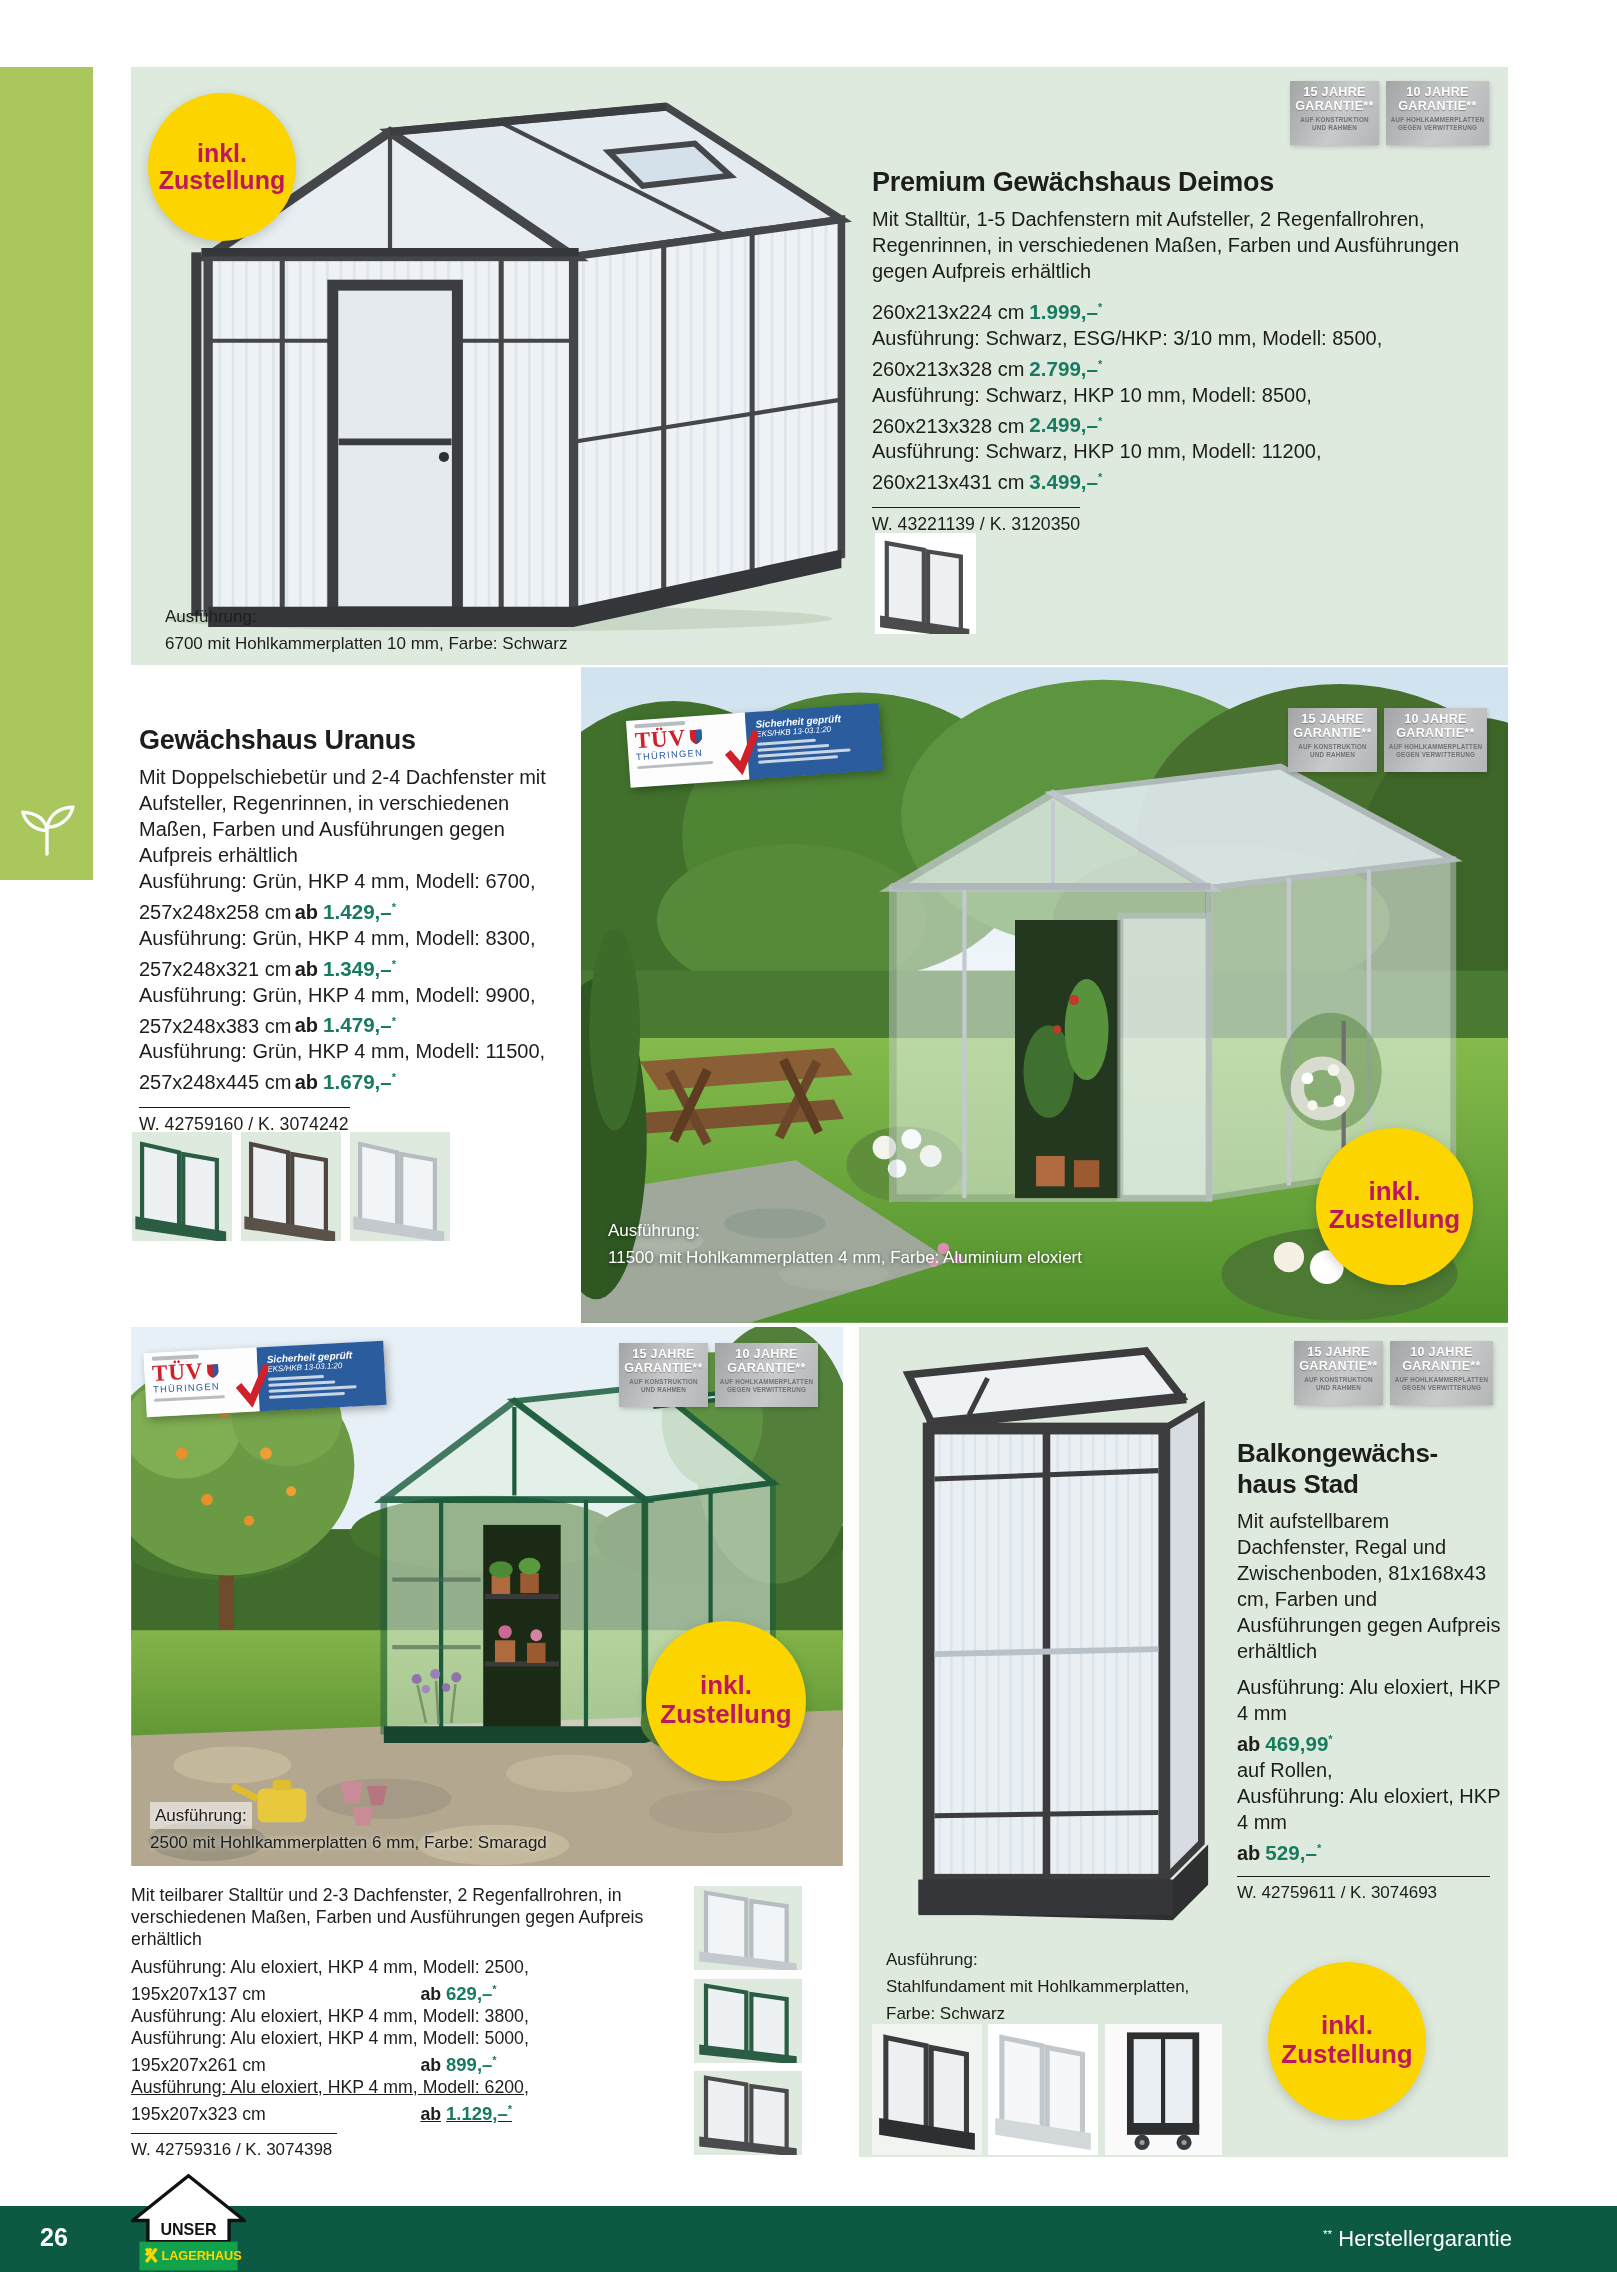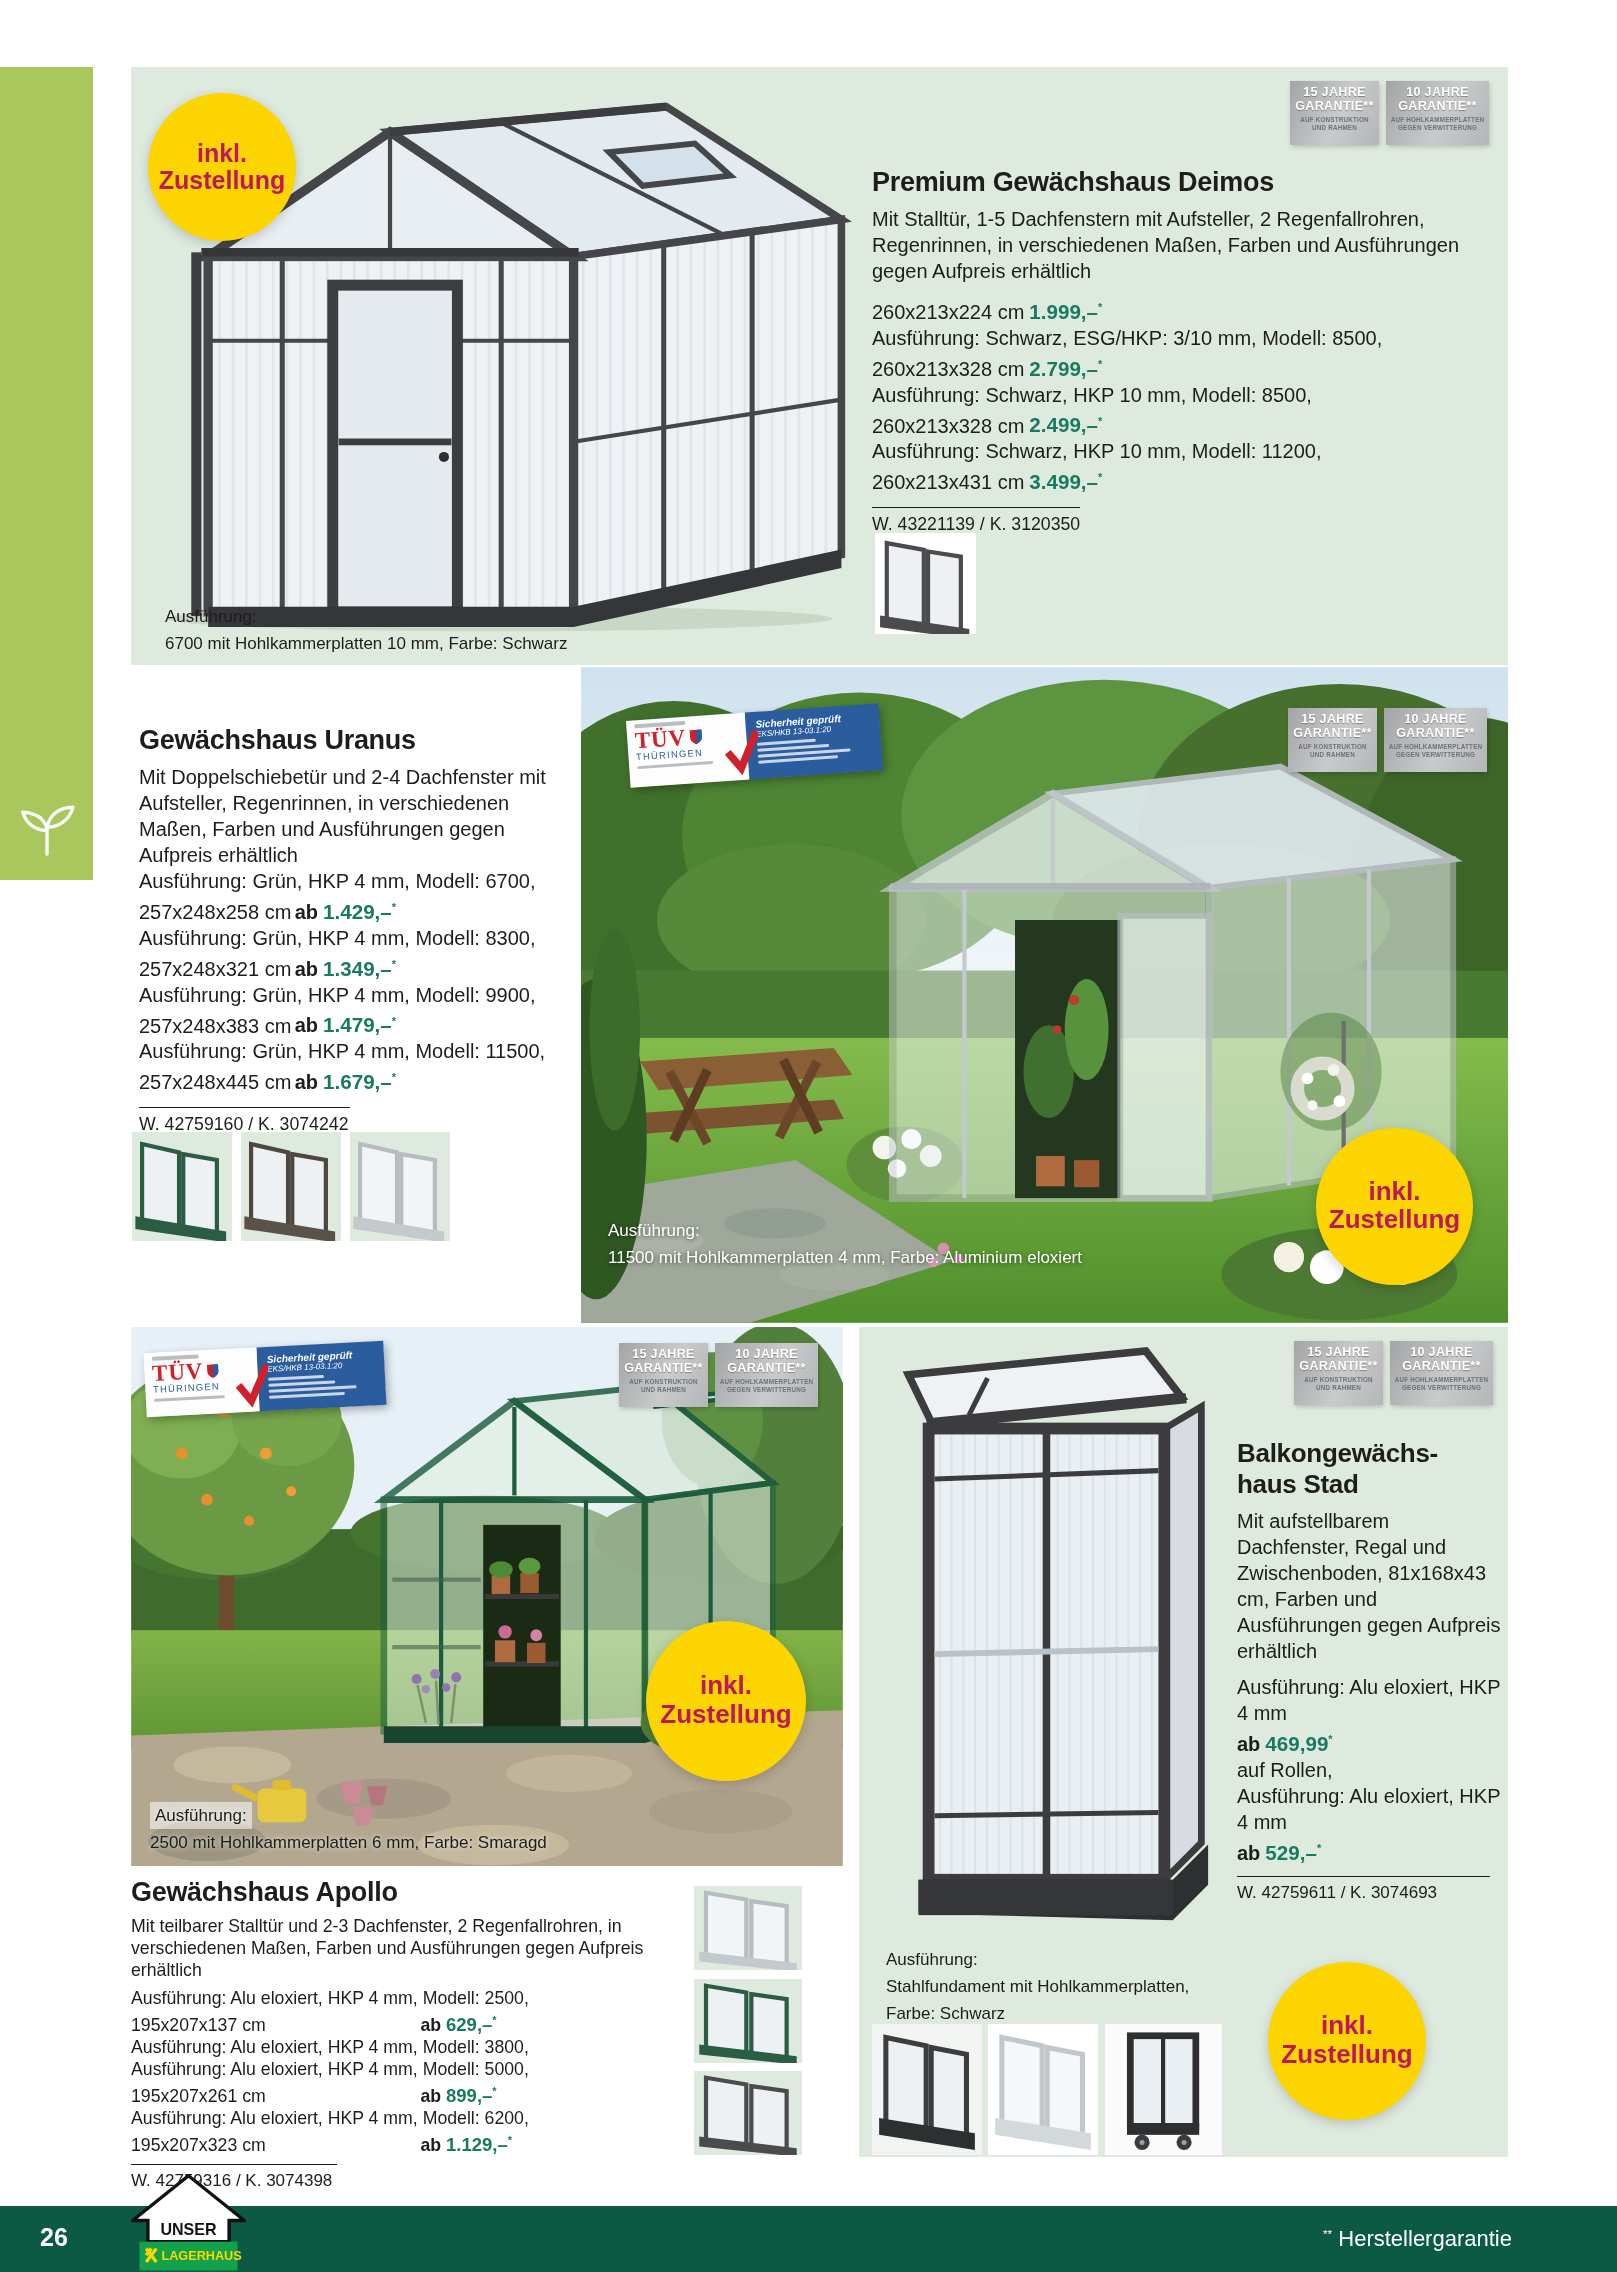--- a/index.html
+++ b/index.html
@@ -475,35 +475,34 @@
   <div class="l1">inkl.</div>
   <div class="l2">Zustellung</div>
 </div>
 
 <div class="abs caption caption-dark" style="left:150px; top:1802px;">
   <div style="background:rgba(255,255,255,.55); display:inline-block; padding:0 5px;">Ausführung:</div>
   <div>2500 mit Hohlkammerplatten 6 mm, Farbe: Smaragd</div>
 </div>
 
 <div class="abs" style="left:131px; top:1877px; width:573px;">
-  <div class="h1">Gewächshaus Apollo</div>
   <div class="desc" style="margin-top:6.7px; width:560px; font-size:17.7px; line-height:22px;">Mit teilbarer Stalltür und 2-3 Dachfenster, 2 Regenfallrohren, in verschiedenen Maßen, Farben und Ausführungen gegen Aufpreis erhältlich</div>
   <div style="margin-top:6.7px;">
     <div class="entry" style="font-size:17.7px; line-height:22px;">
       <div>Ausführung: Alu eloxiert, HKP 4 mm, Modell: 2500,</div>
       <div><span style="display:inline-block; width:286px;">195x207x137 cm</span><span class="ab">ab</span><span class="price" style="font-size:18.5px;margin-top:15px;">629,–</span><sup class="star">*</sup></div>
     </div>
     <div class="entry" style="font-size:17.7px; line-height:22px;">
       <div>Ausführung: Alu eloxiert, HKP 4 mm, Modell: 3800,</div>
     </div>
     <div class="entry" style="font-size:17.7px; line-height:22px;">
       <div>Ausführung: Alu eloxiert, HKP 4 mm, Modell: 5000,</div>
       <div><span style="display:inline-block; width:286px;">195x207x261 cm</span><span class="ab">ab</span><span class="price" style="font-size:18.5px;">899,–</span><sup class="star">*</sup></div>
     </div>
-    <div class="entry" style="font-size:17.7px; line-height:22px;">
+    <div class="entry" style="font-size:17.7px; line-height:22px;text-decoration:underline;">
       <div>Ausführung: Alu eloxiert, HKP 4 mm, Modell: 6200,</div>
       <div><span style="display:inline-block; width:286px;">195x207x323 cm</span><span class="ab">ab</span><span class="price" style="font-size:18.5px;">1.129,–</span><sup class="star">*</sup></div>
     </div>
   </div>
   <div class="order" style="margin-top:8.4px; min-width:206px; font-size:17px;">W. 42759316 / K. 3074398</div>
 </div>
 
 <div class="abs thumb" style="left:694px; top:1886px; width:108px; height:84px; background:#dfeadf;">
   <svg width="108" height="84" viewBox="0 0 128 100">
     <polygon points="14,8 62,16 62,92 14,82" fill="#f2f5f7" stroke="#b6bcc0" stroke-width="5"></polygon>

